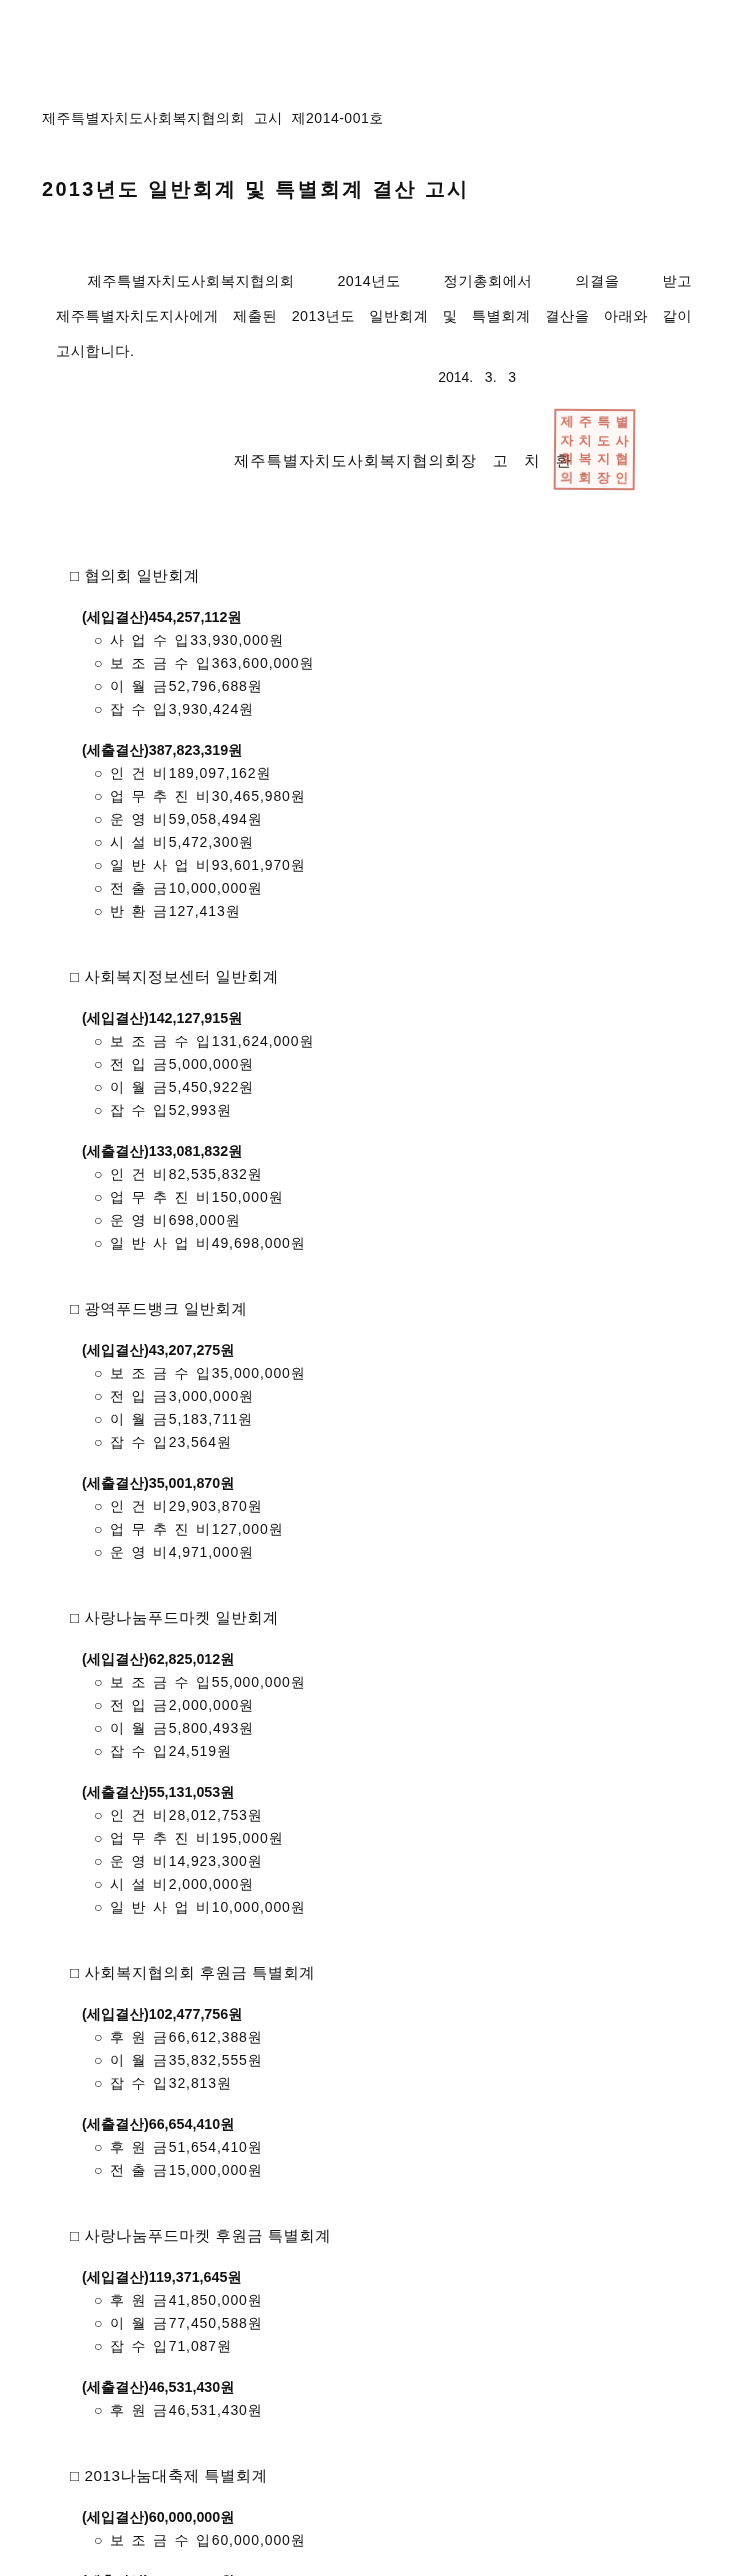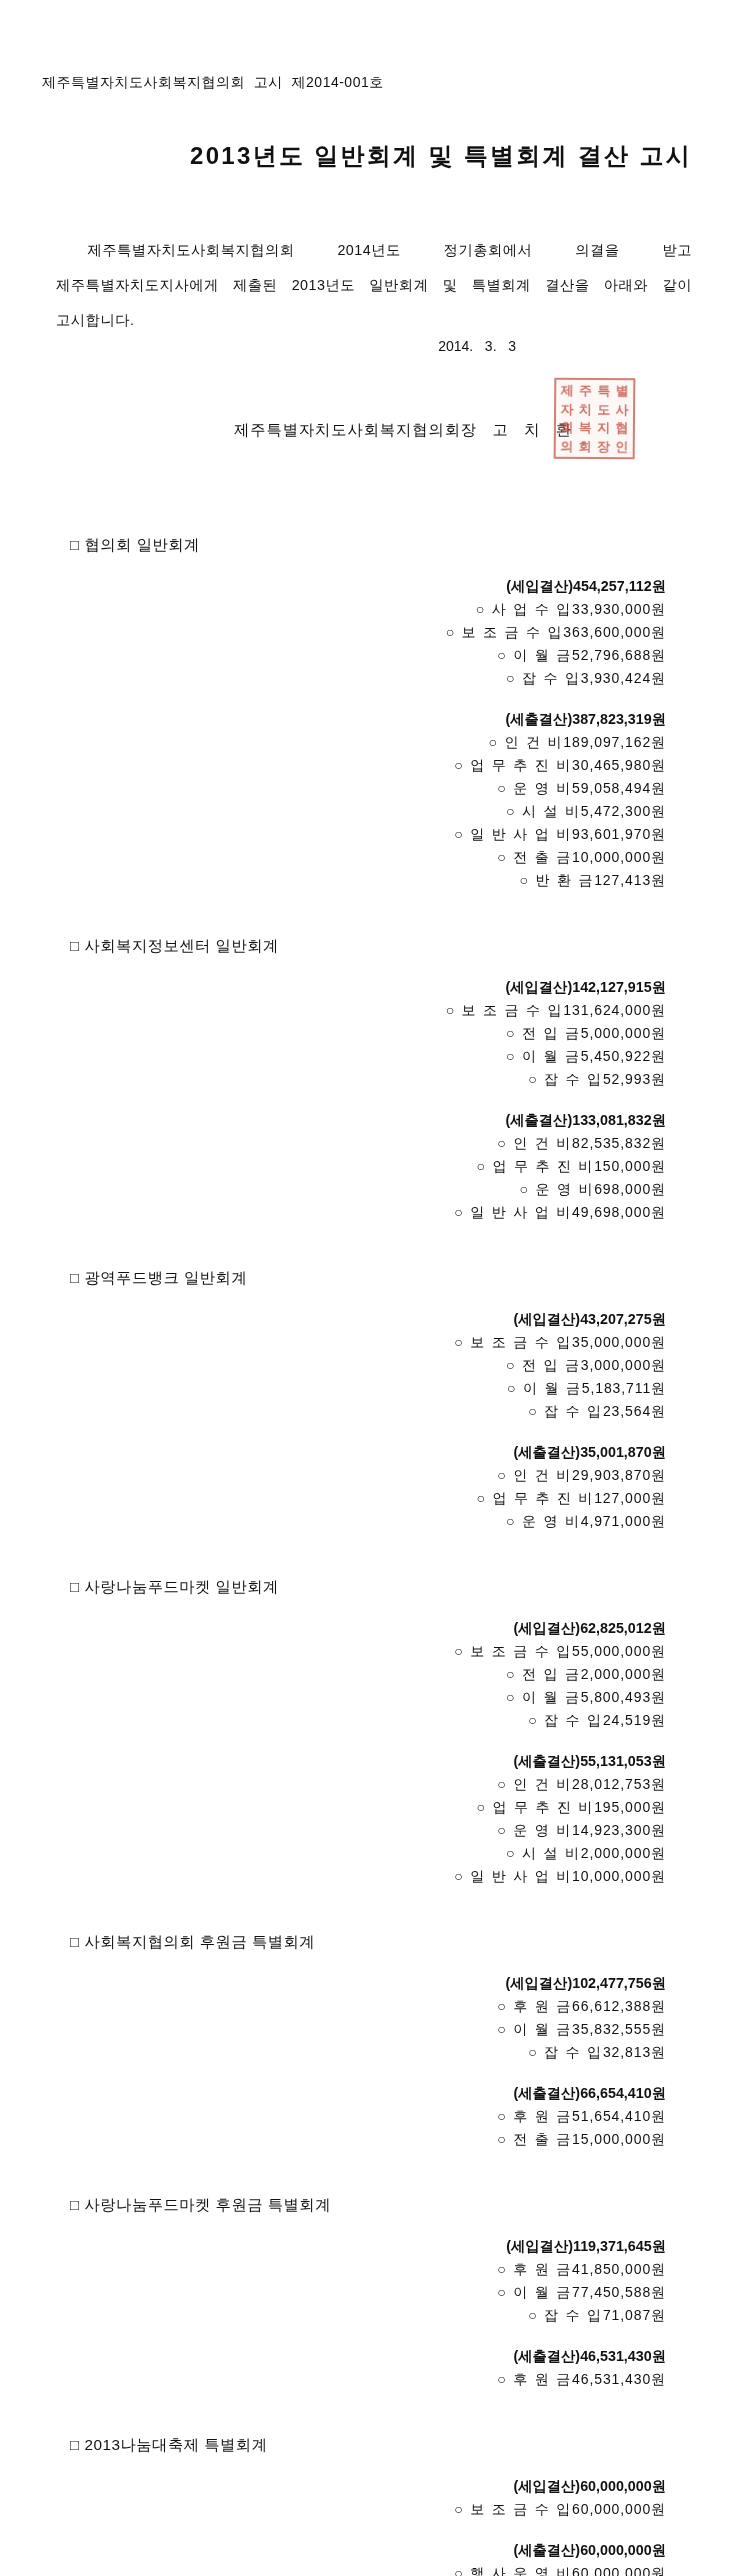--- a/index.html
+++ b/index.html
@@ -13,29 +13,29 @@
     position: relative;
     width: 734px;
     min-height: 2576px;
     margin: 0 auto;
     background: #ffffff;
     box-sizing: border-box;
     padding: 0 42px 37px 42px;
     overflow: hidden;
   }
   .notice-no {
-    padding-top: 74px;
+    padding-top: 110px;
     font-size: 14px;
     letter-spacing: 0.5px;
     white-space: pre;
   }
   .doc-title {
     margin: 48px 0 0 0;
-    text-align: right;
-    font-size: 24px;
+    text-align: left;
+    font-size: 20px;
     font-weight: bold;
     letter-spacing: 2.3px;
     white-space: pre;
   }
   .body-text {
     margin: 61px 0 0 14px;
     font-size: 14.3px;
     line-height: 35px;
     text-align: justify;
     text-indent: 2.2em;
@@ -97,21 +97,21 @@
     font-size: 15.3px;
     font-weight: normal;
     letter-spacing: 0.5px;
     white-space: pre;
   }
   .block {
     margin-top: 18.5px;
   }
   .row {
     display: flex;
-    justify-content: flex-end;
+    justify-content: flex-start;
     align-items: baseline;
     line-height: 23px;
     font-size: 14px;
   }
   .row.header-row {
     font-weight: bold;
     font-size: 14.3px;
   }
   .row .lbl { white-space: pre; }
   .row .amt { white-space: pre; text-align: right; }

